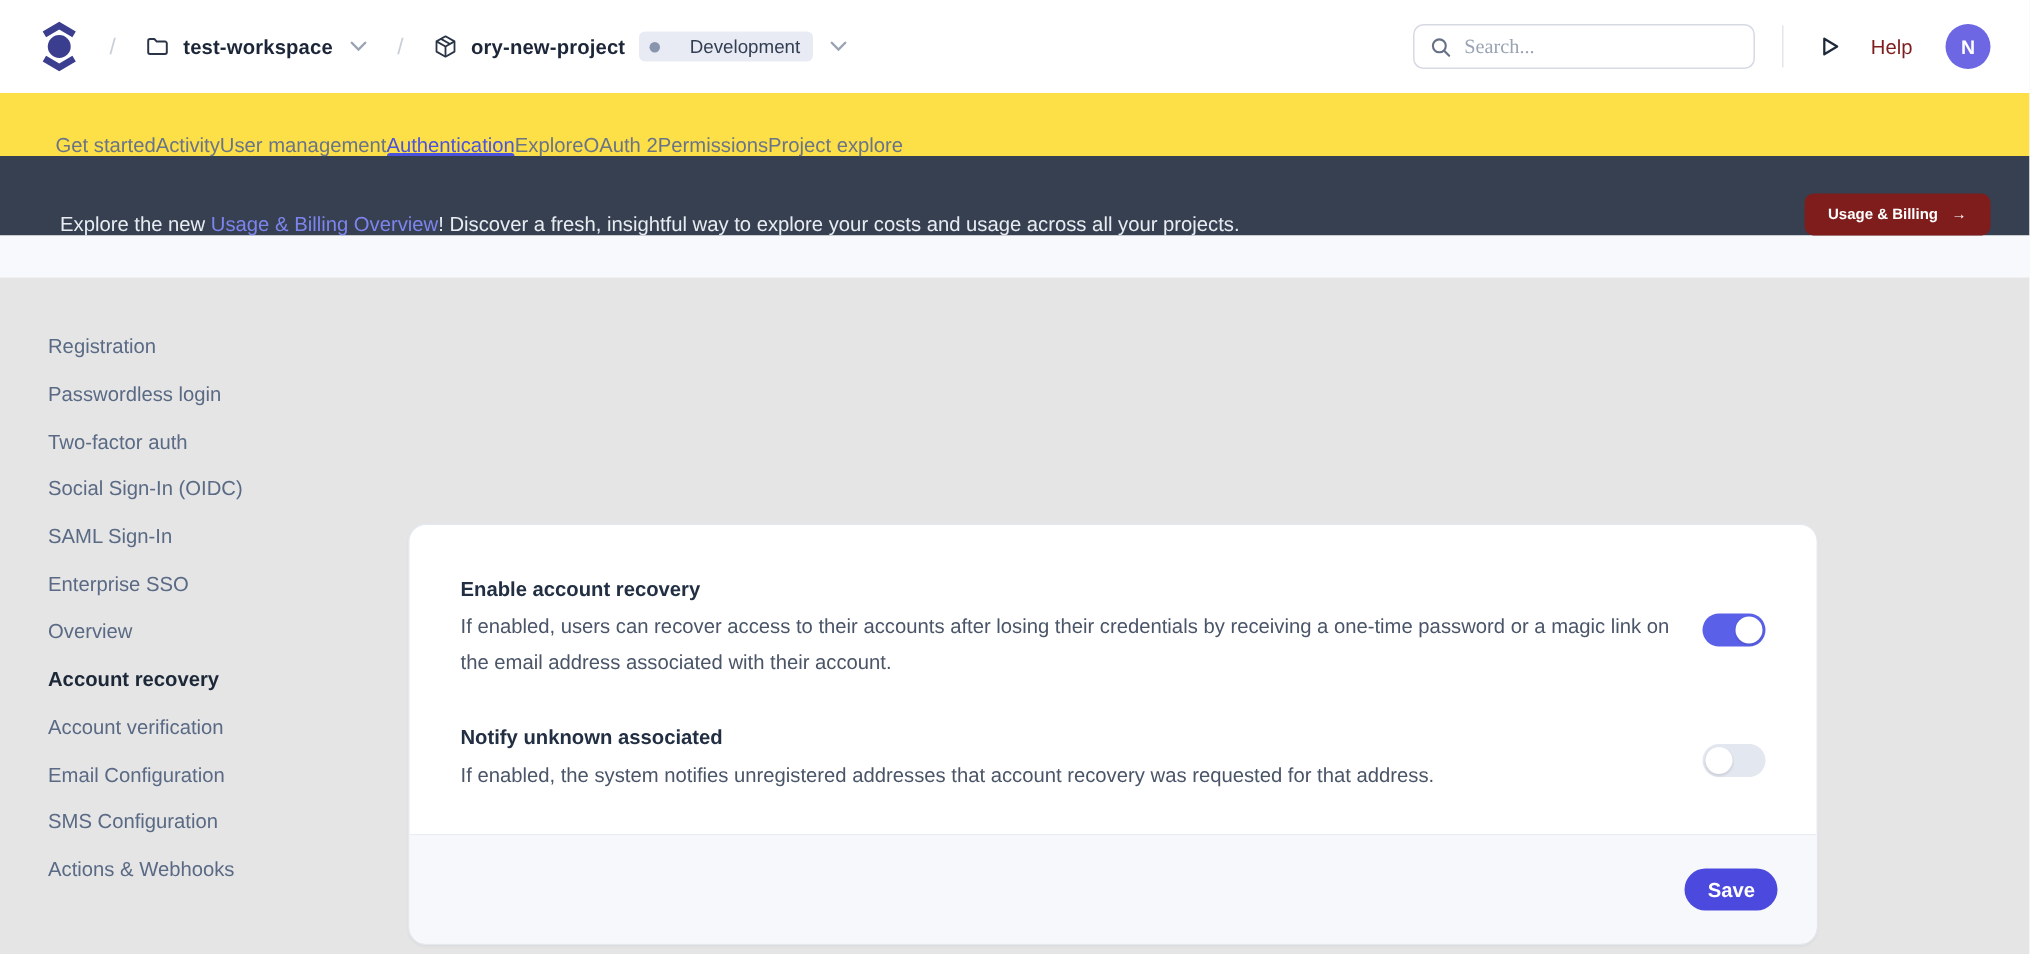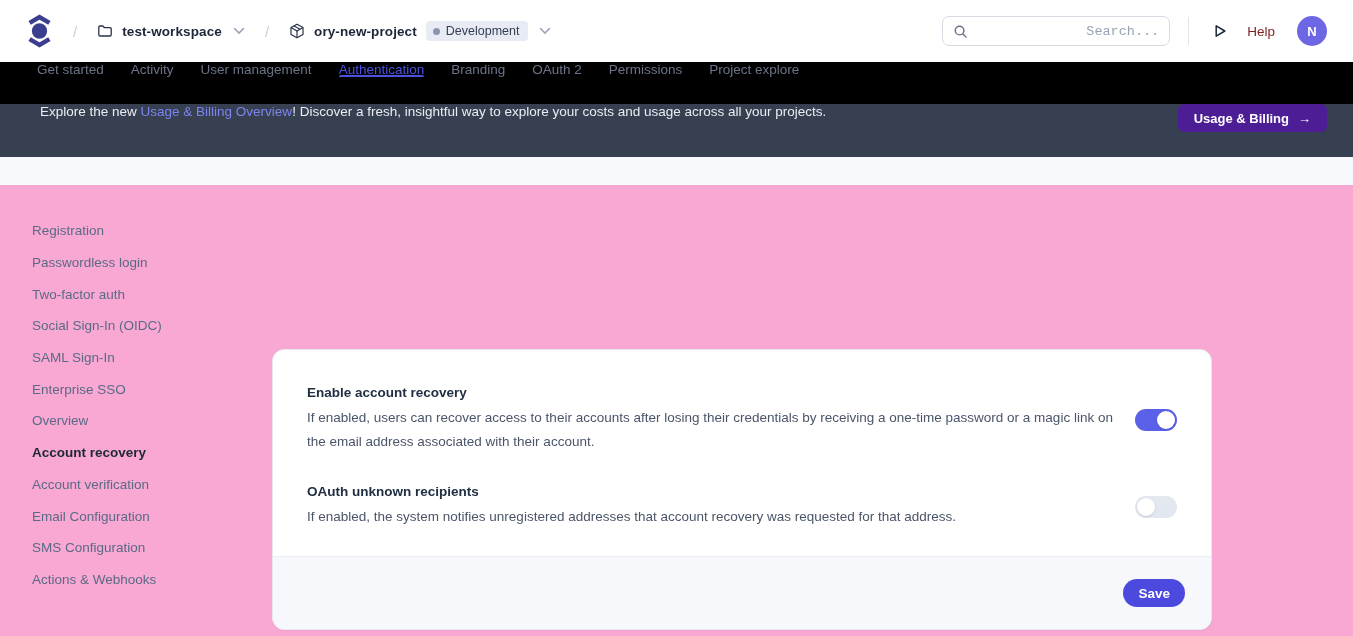--- a/index.html
+++ b/index.html
@@ -4,55 +4,55 @@
 <style>
   * { margin:0; padding:0; box-sizing:border-box; }
   html,body { width:1353px; height:636px; background:#fff; overflow:hidden;
     font-family:"Liberation Sans","DejaVu Sans",sans-serif; }
 
   
   .topbar { height:62px; display:flex; align-items:center; padding:0 26px; background:#fff; }
   .crumb-sep { color:#c9ced9; font-size:15px; margin:0 20px; }
   .crumb { display:flex; align-items:center; gap:9px; cursor:pointer; }
   .crumb-label { font-size:13.5px; font-weight:600; color:#1c2638; letter-spacing:.1px; }
-  .badge-dev { display:flex; align-items:center; gap:6px; background:#e8ebf4; border-radius:4px;
+  .badge-dev { display:flex; align-items:center; gap:20px; background:#e8ebf4; border-radius:4px;
     padding:3px 9px 3px 7px; font-size:12.5px; color:#333e52; font-weight:500; }
   .badge-dot { width:7px; height:7px; border-radius:50%; background:#8895ad; }
   .chev { margin-left:2px; }
   .spacer { flex:1; }
   .searchbox { width:228px; height:30px; border:1px solid #d6dae3; border-radius:7px;
     display:flex; align-items:center; gap:8px; padding:0 10px; background:#fff; }
   .searchbox input { border:none; outline:none; flex:1; font-size:13.5px; color:#3a4458;
-    font-family:Liberation Mono, monospace; background:transparent;text-align:right; }
+    font-family:Liberation Serif, serif; background:transparent; }
   .searchbox input::placeholder { color:#9aa3b4; }
   .vdiv { width:1px; height:28px; background:#e2e5eb; margin:0 18px; }
   .iconbtn { display:flex; align-items:center; justify-content:center; width:26px; height:26px; cursor:pointer; }
   .help { font-size:13.5px; color:#7f1d1d; margin:0 22px 0 14px; cursor:pointer; }
   .avatar { width:30px; height:30px; border-radius:50%; background:#6d67e4; color:#fff;
     font-size:13px; font-weight:700; display:flex; align-items:center; justify-content:center; cursor:pointer; }
 
   
-  .tabs { height:42px; display:flex; align-items:flex-start; padding:0 37px; gap:27px; background:#000000; }
+  .tabs { height:42px; display:flex; align-items:flex-end; padding:0 37px; background:#fde047; }
   .tab { position:relative; display:flex; align-items:center; font-size:13.5px; color:#6b7487; cursor:pointer; }
   .tab.active { color:#4c52e0; }
   .tab.active::after { content:""; position:absolute; left:0; right:0; bottom:0; height:2px;
     background:#4c52e0; border-radius:2px 2px 0 0; }
 
   
-  .banner { height:53px; background:#364050; display:flex; align-items:flex-start; padding:0 26px 0 40px; }
+  .banner { height:53px; background:#364050; display:flex; align-items:flex-end; padding:0 26px 0 40px; }
   .banner-text { font-size:13.5px; color:#e9edf3; }
   .banner-text a { color:#7d84ee; text-decoration:none; cursor:pointer; }
-  .banner-btn { margin-left:auto; background:#4c1d95; color:#fff; border:none; border-radius:6px;
-    height:28px; padding:0 16px; font-size:13px; font-weight:700; display:flex; align-items:center;
+  .banner-btn { margin-left:auto; background:#7f1d1d; color:#fff; border:none; border-radius:6px;
+    height:28px; padding:0 16px; font-size:10px; font-weight:700; display:flex; align-items:center;
     gap:9px; cursor:pointer; font-family:inherit; }
 
   .graystrip { height:28px; background:#f8f9fc; }
 
   
-  .content { position:relative; height:451px; background:#f9a8d4; }
+  .content { position:relative; height:451px; background:#e5e5e5; }
   .sidenav { position:absolute; left:32px; top:30px; width:210px; }
   .sidenav .item { height:31.7px; display:flex; align-items:center; font-size:13.5px;
     color:#5a6a85; cursor:pointer; }
   .sidenav .item.active { color:#1c2838; font-weight:600; }
 
   .page-title { position:absolute; left:272px; top:221px; font-size:15px; font-weight:700; color:#1a2742; }
 
   .side-desc { position:absolute; left:758px; top:219px; width:456px; font-size:13.5px;
     line-height:19.8px; color:#4a5568; }
   .side-desc a { color:#4c52e0; text-decoration:none; cursor:pointer; }
@@ -143,21 +143,21 @@
   </div>
   <span class="help">Help</span>
   <div class="avatar">N</div>
 </header>
 
 <nav class="tabs">
   <div class="tab">Get started</div>
   <div class="tab">Activity</div>
   <div class="tab">User management</div>
   <div class="tab active">Authentication</div>
-  <div class="tab">Branding</div>
+  <div class="tab">Explore</div>
   <div class="tab">OAuth 2</div>
   <div class="tab">Permissions</div>
   <div class="tab">Project explore</div>
 </nav>
 
 <div class="banner">
   <span class="banner-text">
     <span>Explore the new </span><a>Usage &amp; Billing Overview</a><span>! Discover a fresh, insightful way to explore your costs and usage across all your projects.</span>
   </span>
   <button class="banner-btn">
@@ -197,21 +197,21 @@
         <div class="setting-text">
           <div class="setting-title">Enable account recovery</div>
           <div class="setting-desc">If enabled, users can recover access to their accounts after losing their credentials by receiving a one-time password or a magic link on the email address associated with their account.</div>
         </div>
         <div class="toggle on">
           <div class="knob"></div>
         </div>
       </div>
       <div class="setting-row">
         <div class="setting-text">
-          <div class="setting-title">OAuth unknown recipients</div>
+          <div class="setting-title">Notify unknown associated</div>
           <div class="setting-desc">If enabled, the system notifies unregistered addresses that account recovery was requested for that address.</div>
         </div>
         <div class="toggle">
           <div class="knob"></div>
         </div>
       </div>
     </div>
     <div class="card-footer">
       <button class="save-btn">Save</button>
     </div>

